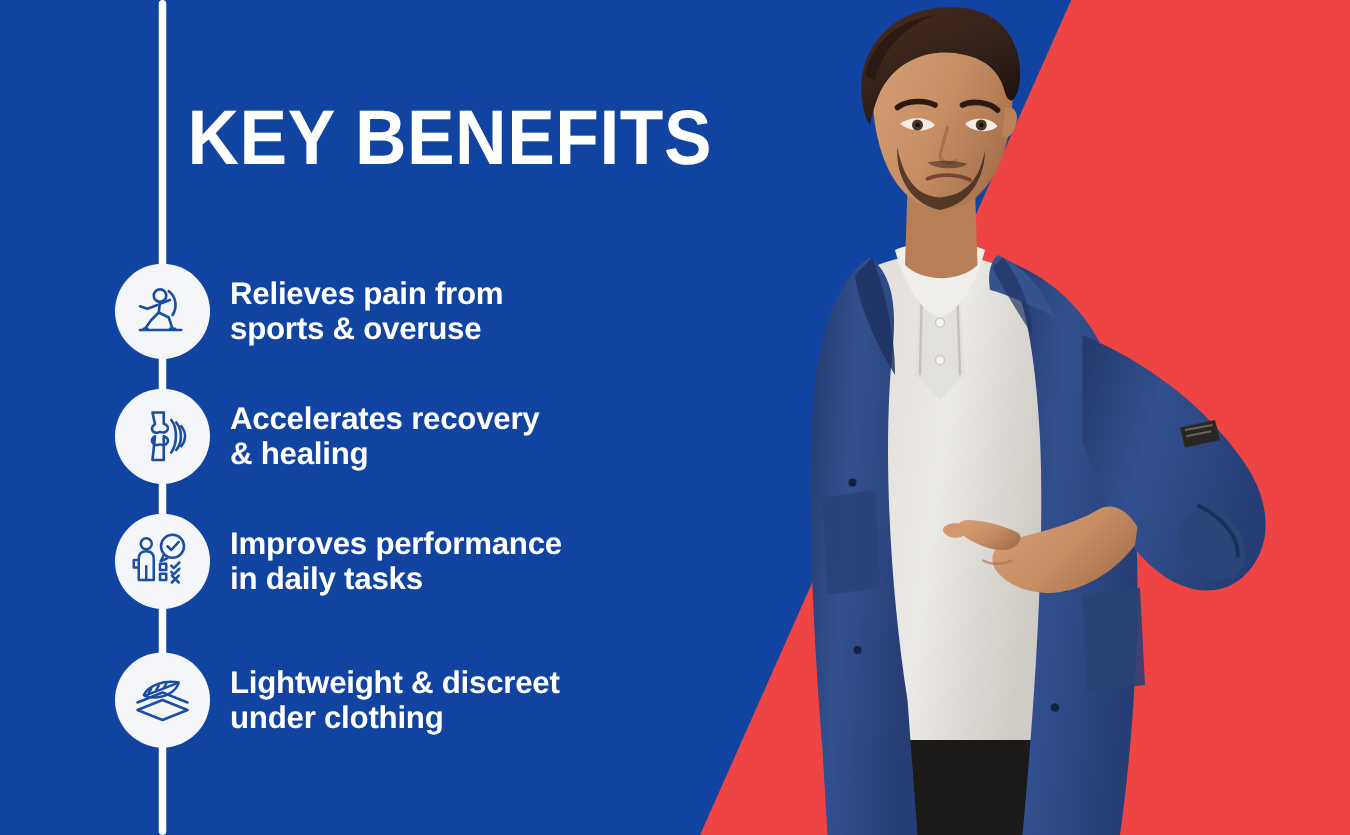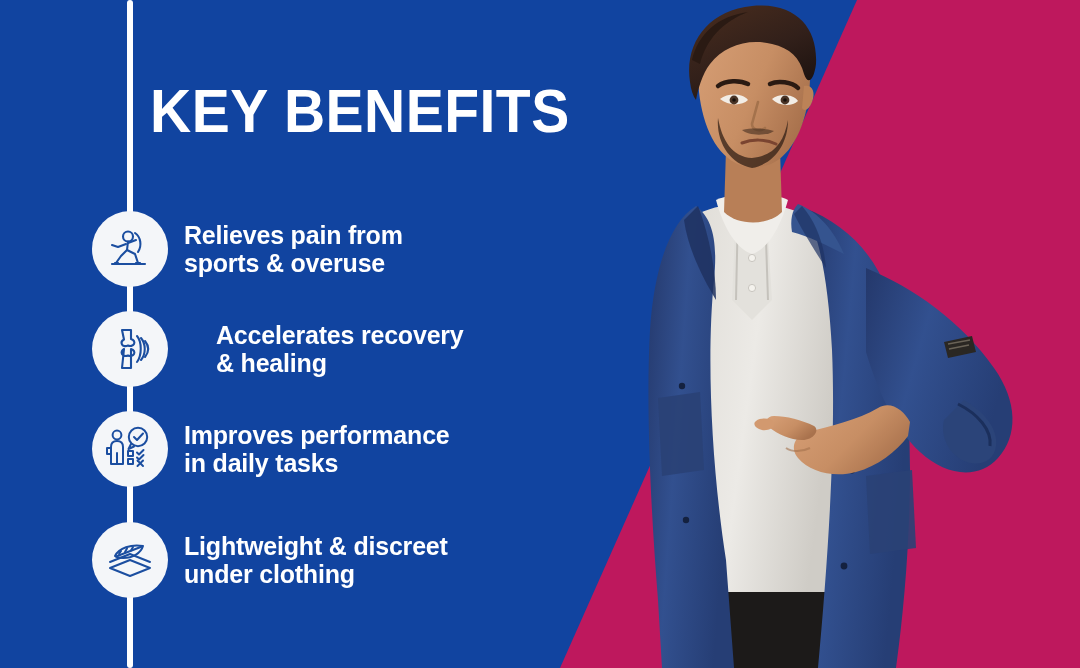--- a/index.html
+++ b/index.html
@@ -8,21 +8,21 @@
   html, body {
     width:1080px; height:668px;
     background:#ffffff;
     font-family:"Liberation Sans", sans-serif;
     overflow:hidden;
   }
 
   #banner {
     position:relative;
     width:1080px; height:668px;
-    background:#be185d;
+    background:#ef4444;
     overflow:hidden;
   }
 
   
   .blue-shape {
     position:absolute;
     left:0; top:0;
     width:1080px; height:668px;
     background:#1144A0;
     clip-path: polygon(0 0, 857px 0, 560px 668px, 0 668px);
@@ -65,21 +65,21 @@
 
   .benefit-row {
     position:absolute;
     left:92px;
     width:470px;
     height:76px;
     display:flex;
     align-items:center;
   }
   .benefit-row.r0 { top:199px; }
-  .benefit-row.r1 { top:299px;gap:32px; }
+  .benefit-row.r1 { top:299px; }
   .benefit-row.r2 { top:399px;align-items:center; }
   .benefit-row.r3 { top:510px; }
 
   .icon-circle {
     flex:0 0 auto;
     width:76px; height:76px;
     border-radius:50%;
     background:#F4F6F9;
     display:flex;
     align-items:center;

